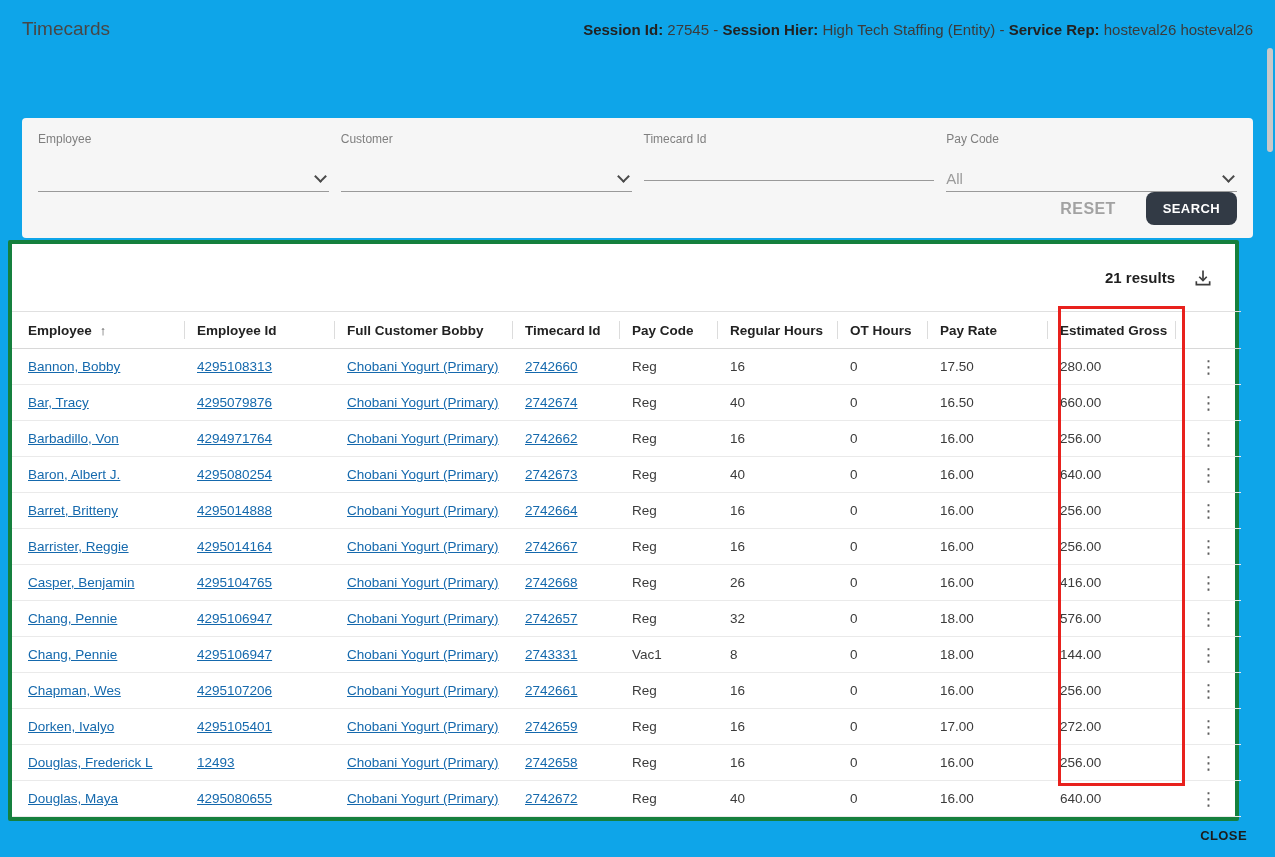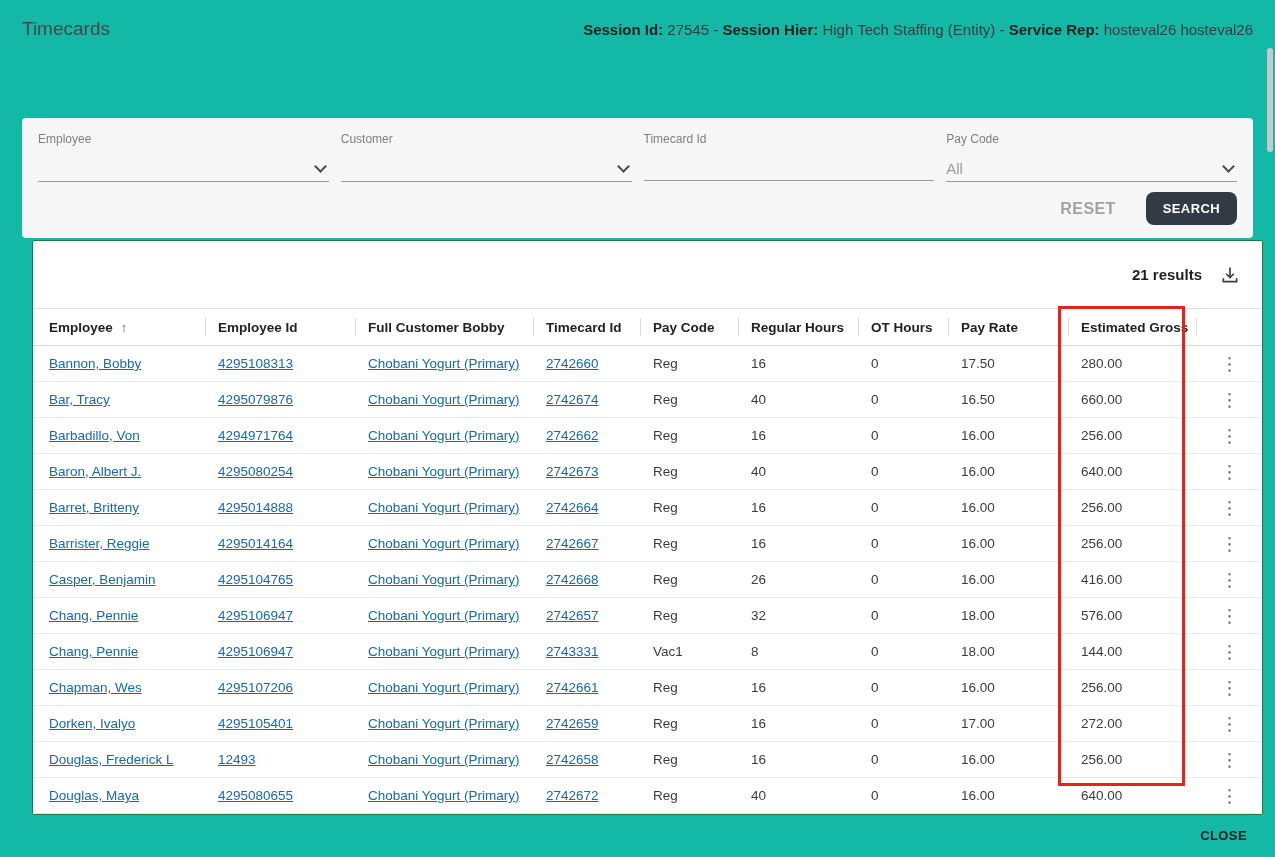--- a/index.html
+++ b/index.html
@@ -3,21 +3,21 @@
 <meta charset="utf-8">
 <style>
   * { box-sizing: border-box; }
   html, body { margin: 0; padding: 0; }
   body {
     width: 1275px; height: 857px; overflow: hidden;
     background: #ffffff;
     font-family: "Liberation Sans", sans-serif;
     color: #3b3b3b;
   }
-  .page { position: relative; width: 1275px; height: 857px; background: #14b8a6; }
+  .page { position: relative; width: 1275px; height: 857px; background: #0ea5e9; }
 
   
   .topbar { position: absolute; left: 22px; right: 22px; top: 18px;
             display: flex; justify-content: space-between; align-items: flex-start; }
   .page-title { margin: 0; font-size: 19px; font-weight: 400; color: #474747; }
   .session-info { font-size: 15px; color: #3b3b3b; padding-top: 3px; white-space: nowrap; }
   .session-info b { color: #222; }
 
   
   .intro { position: absolute; left: 22px; top: 63px; font-size: 15px; color: #3b3b3b; }
@@ -25,41 +25,41 @@
   .summary-box { position: absolute; left: 8px; top: 81px; display: inline-block;
                  padding: 2px 9px 3px 12px; font-size: 15px; white-space: nowrap; }
   .summary-box b { color: #222; }
 
   
   .filter-card { position: absolute; left: 22px; top: 118px; width: 1231px; height: 120px;
                  background: #f6f6f6; border-radius: 4px; padding: 14px 16px; }
   .filter-row { display: flex; gap: 12px; }
   .filter-field { flex: 1; min-width: 0; }
   .filter-label { font-size: 12px; color: #7f7f7f; display: block; }
-  .filter-control { margin-top: 10px; height: 26px; border-bottom: 1px solid #9a9a9a;
+  .filter-control { margin-top: 20px; height: 26px; border-bottom: 1px solid #9a9a9a;
                     display: flex; align-items: center; justify-content: space-between;
                     font-size: 15px; color: #9b9b9b; cursor: pointer; }
   .filter-input { margin-top: 9px; height: 26px; width: 100%; border: none;
                   border-bottom: 1px solid #9a9a9a; background: transparent;
                   font-size: 15px; color: #3b3b3b; outline: none; padding: 0;
                   font-family: "Liberation Sans", sans-serif; }
   .chevron { width: 9px; height: 9px; border-right: 2px solid #4a4a4a;
              border-bottom: 2px solid #4a4a4a; transform: rotate(45deg);
              margin: 0 4px 5px 0; flex: 0 0 auto; }
   .filter-actions { position: absolute; right: 16px; bottom: 13px;
                     display: flex; align-items: center; gap: 24px; }
   .btn-reset { font-size: 16px; font-weight: bold; color: #a2a2a2; letter-spacing: .4px;
                background: none; border: none; cursor: pointer; font-family: inherit; }
   .btn-search { background: var(--button, #323a45); color: #fff; font-size: 13px; font-weight: bold;
                 letter-spacing: .4px; border: none; border-radius: 8px; padding: 9px 17px;
                 cursor: pointer; font-family: inherit; }
 
   
-  .table-card { position: absolute; left: 32px; top: 240px; width: 1231px;
-                background: #fff; border: 1px solid #15803d; border-radius: 2px; }
+  .table-card { position: absolute; left: 8px; top: 240px; width: 1231px;
+                background: #fff; border: 4px solid #15803d; border-radius: 2px; }
   .results-bar { height: 67px; display: flex; align-items: center; justify-content: flex-end;
                  gap: 18px; padding-right: 22px; }
   .results-count { font-size: 15px; font-weight: bold; color: #1f1f1f; }
   .download-btn { display: flex; align-items: center; cursor: pointer; }
 
   table { width: 100%; border-collapse: collapse; table-layout: fixed; font-size: 13.5px; }
   th { position: relative; text-align: left; font-weight: bold; color: #222;
        height: 37px; padding: 0 8px 0 12px; border-top: 1px solid #e0e0e0;
        border-bottom: 1px solid #d8d8d8; cursor: pointer; white-space: nowrap;
        overflow: hidden; }

